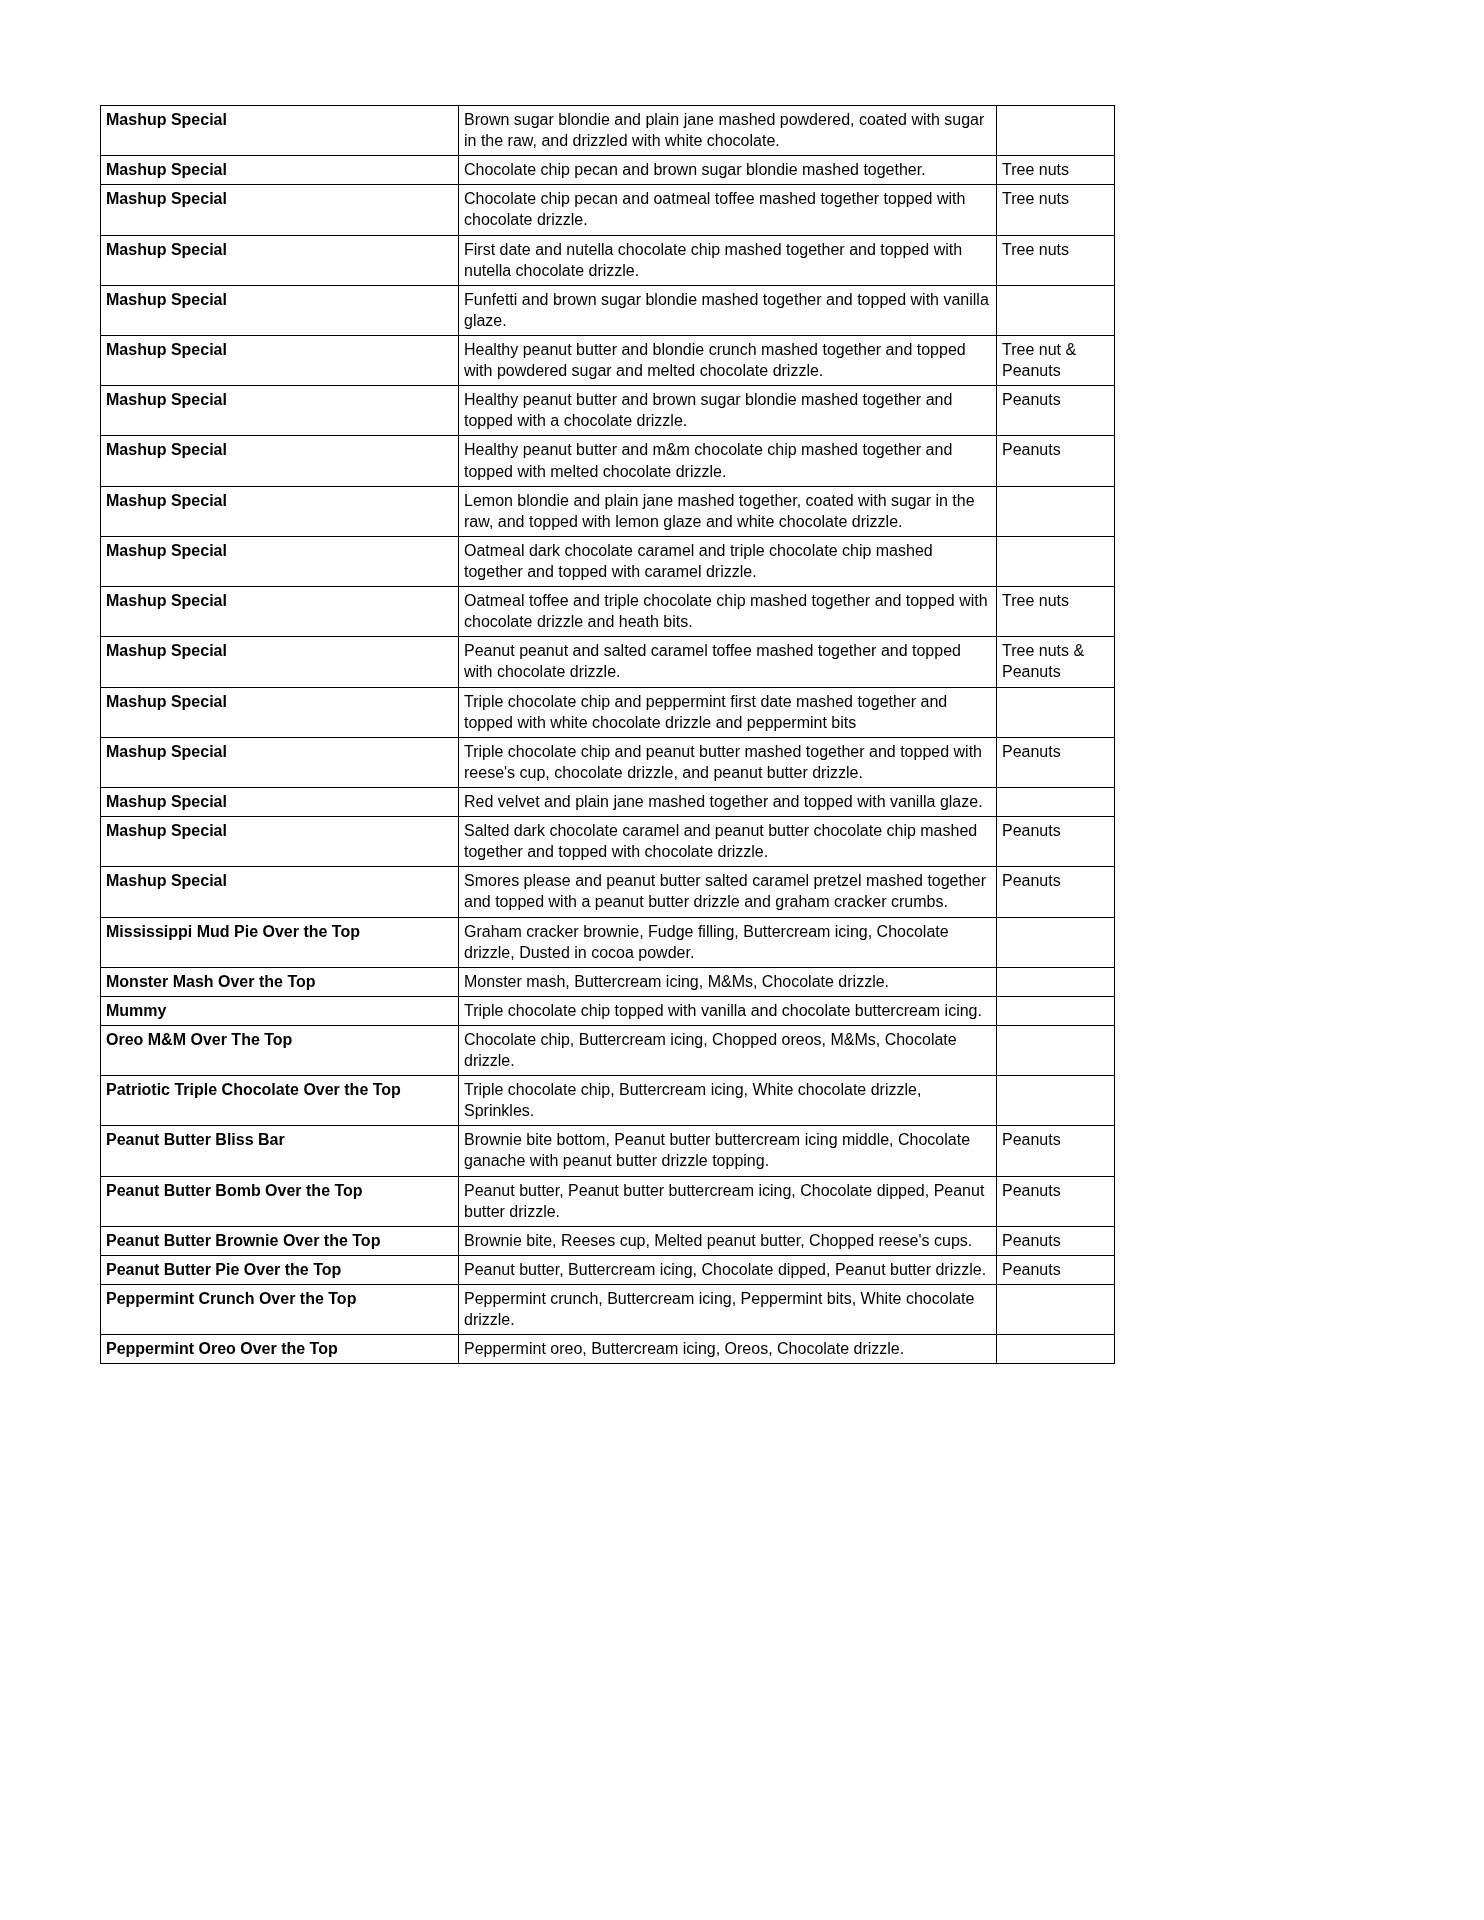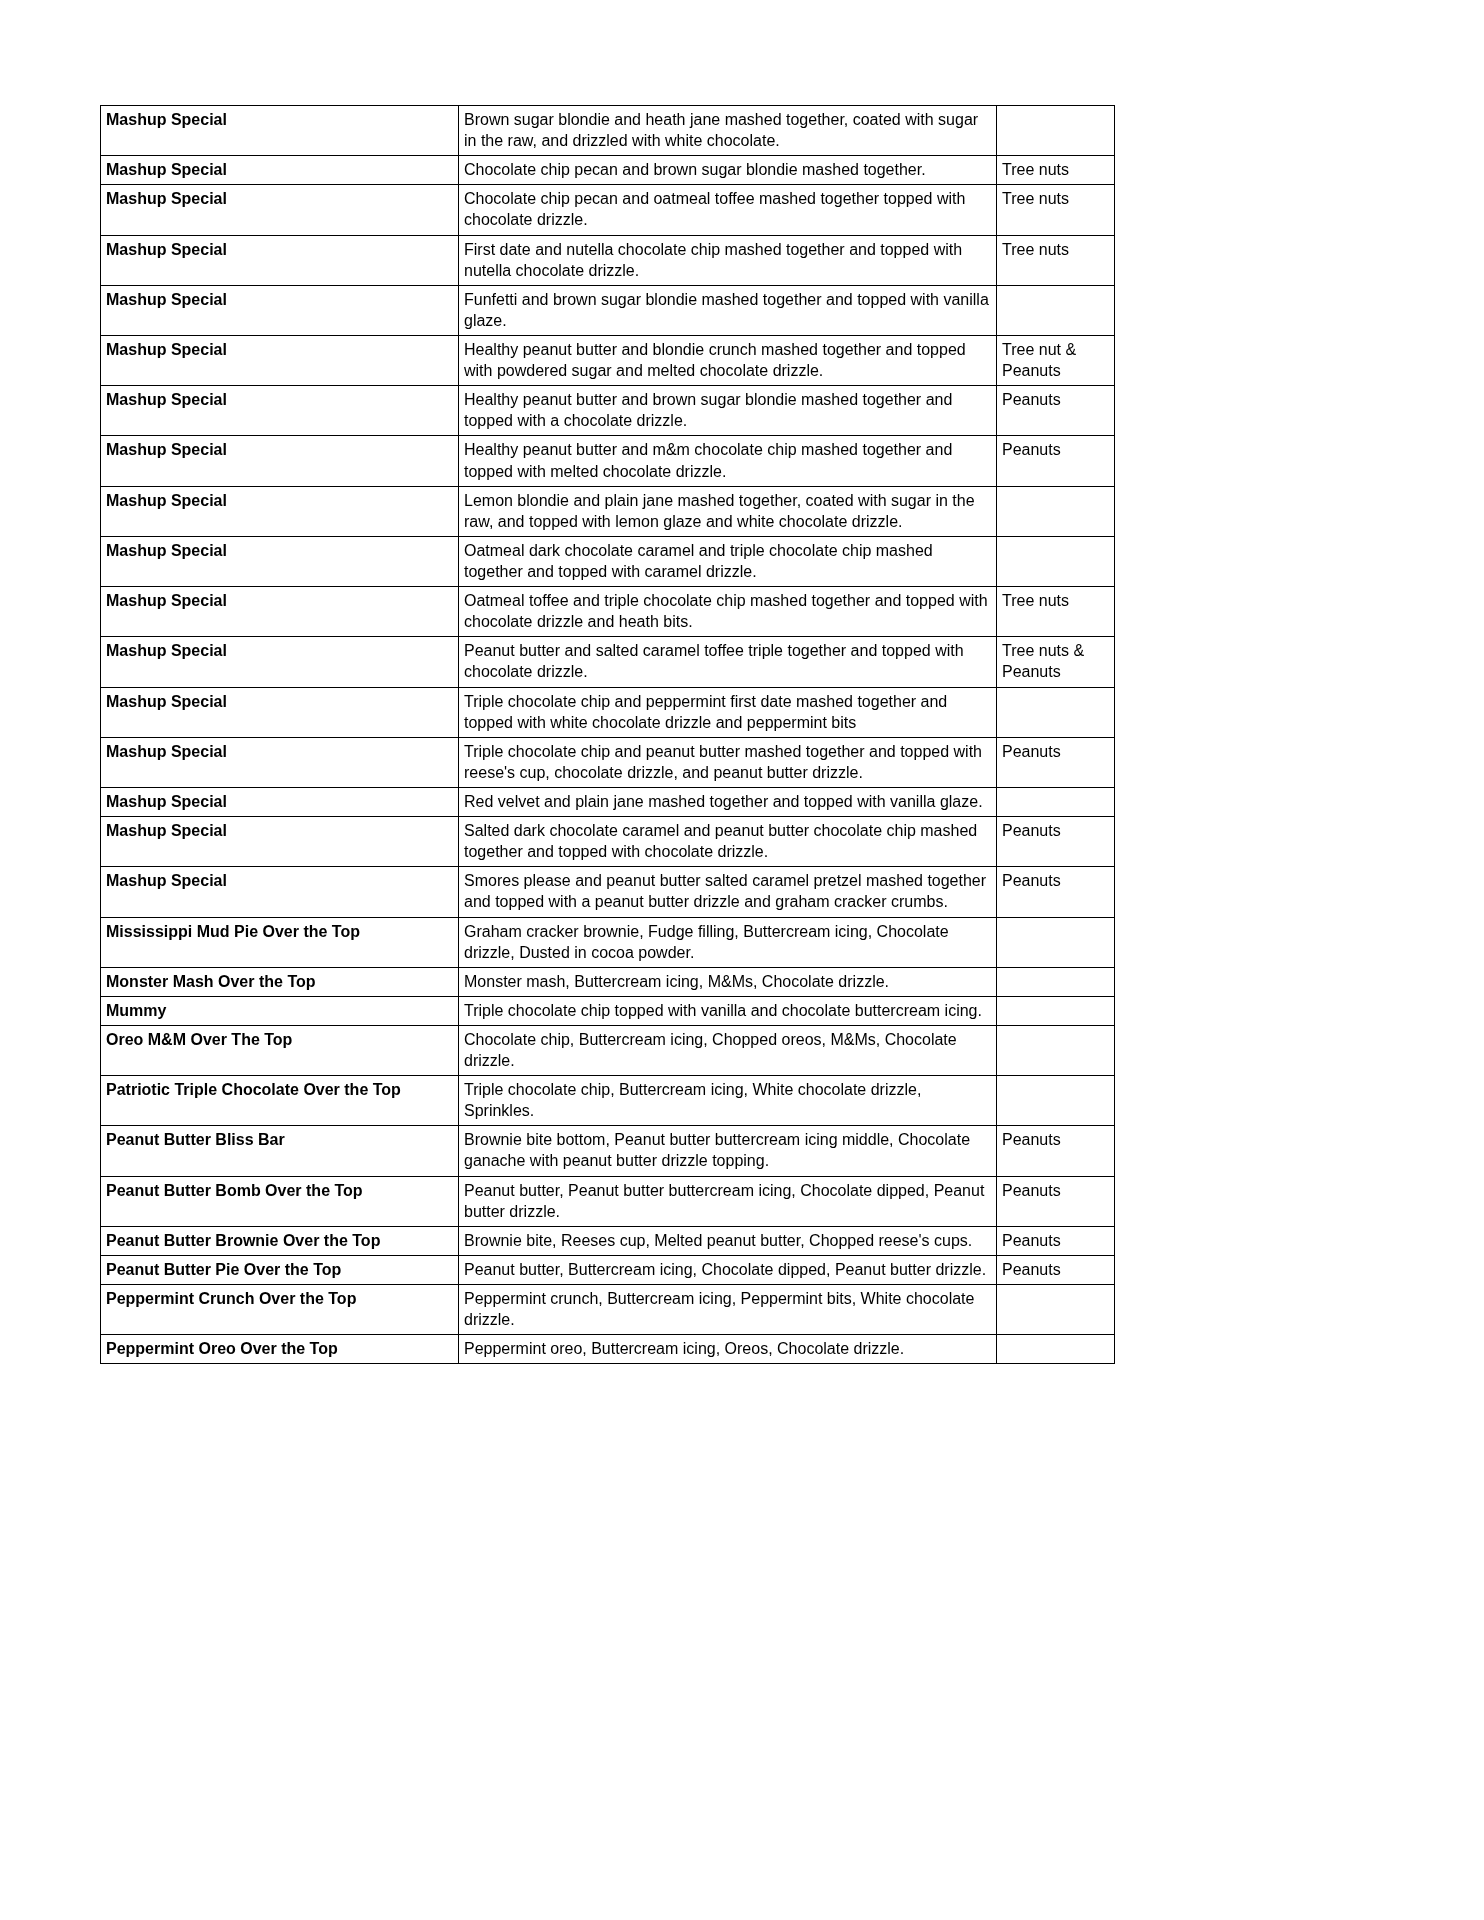--- a/index.html
+++ b/index.html
@@ -46,21 +46,21 @@
 <div class="page">
   <table class="menu-table">
     <colgroup>
       <col class="c-name">
       <col class="c-desc">
       <col class="c-allergen">
     </colgroup>
     <tbody>
         <tr>
           <td class="col-name">Mashup Special</td>
-          <td>Brown sugar blondie and heath jane mashed together, coated with sugar in the raw, and drizzled with white chocolate.</td>
+          <td>Brown sugar blondie and plain jane mashed powdered, coated with sugar in the raw, and drizzled with white chocolate.</td>
           <td class="col-allergen"></td>
         </tr>
         <tr>
           <td class="col-name">Mashup Special</td>
           <td>Chocolate chip pecan and brown sugar blondie mashed together.</td>
           <td class="col-allergen">Tree nuts</td>
         </tr>
         <tr>
           <td class="col-name">Mashup Special</td>
           <td>Chocolate chip pecan and oatmeal toffee mashed together topped with chocolate drizzle.</td>
@@ -101,21 +101,21 @@
           <td>Oatmeal dark chocolate caramel and triple chocolate chip mashed together and topped with caramel drizzle.</td>
           <td class="col-allergen"></td>
         </tr>
         <tr>
           <td class="col-name">Mashup Special</td>
           <td>Oatmeal toffee and triple chocolate chip mashed together and topped with chocolate drizzle and heath bits.</td>
           <td class="col-allergen">Tree nuts</td>
         </tr>
         <tr>
           <td class="col-name">Mashup Special</td>
-          <td>Peanut butter and salted caramel toffee triple together and topped with chocolate drizzle.</td>
+          <td>Peanut peanut and salted caramel toffee mashed together and topped with chocolate drizzle.</td>
           <td class="col-allergen">Tree nuts &amp; Peanuts</td>
         </tr>
         <tr>
           <td class="col-name">Mashup Special</td>
           <td>Triple chocolate chip and peppermint first date mashed together and topped with white chocolate drizzle and peppermint bits</td>
           <td class="col-allergen"></td>
         </tr>
         <tr>
           <td class="col-name">Mashup Special</td>
           <td>Triple chocolate chip and peanut butter mashed together and topped with reese's cup, chocolate drizzle, and peanut butter drizzle.</td>

